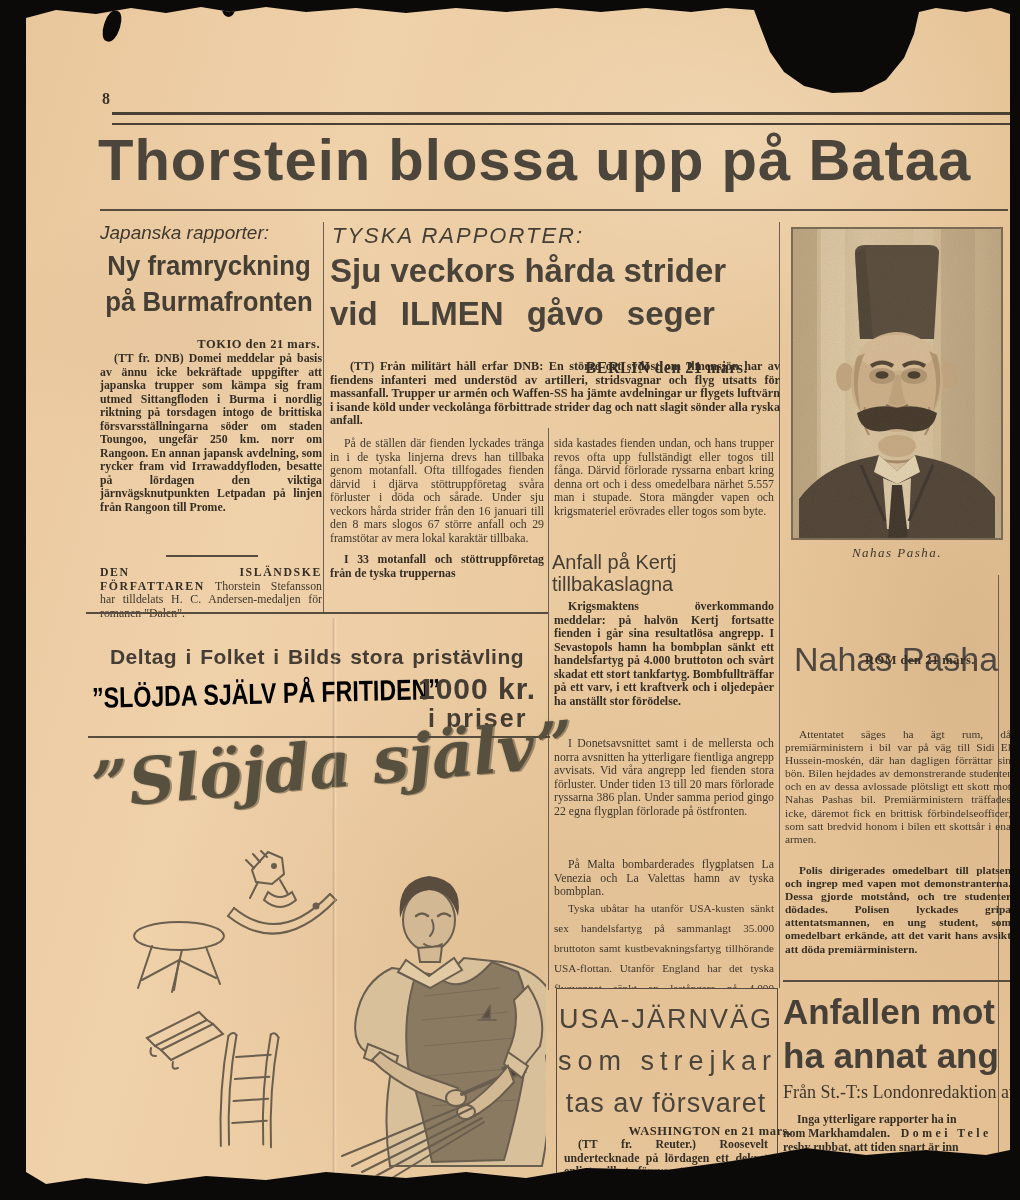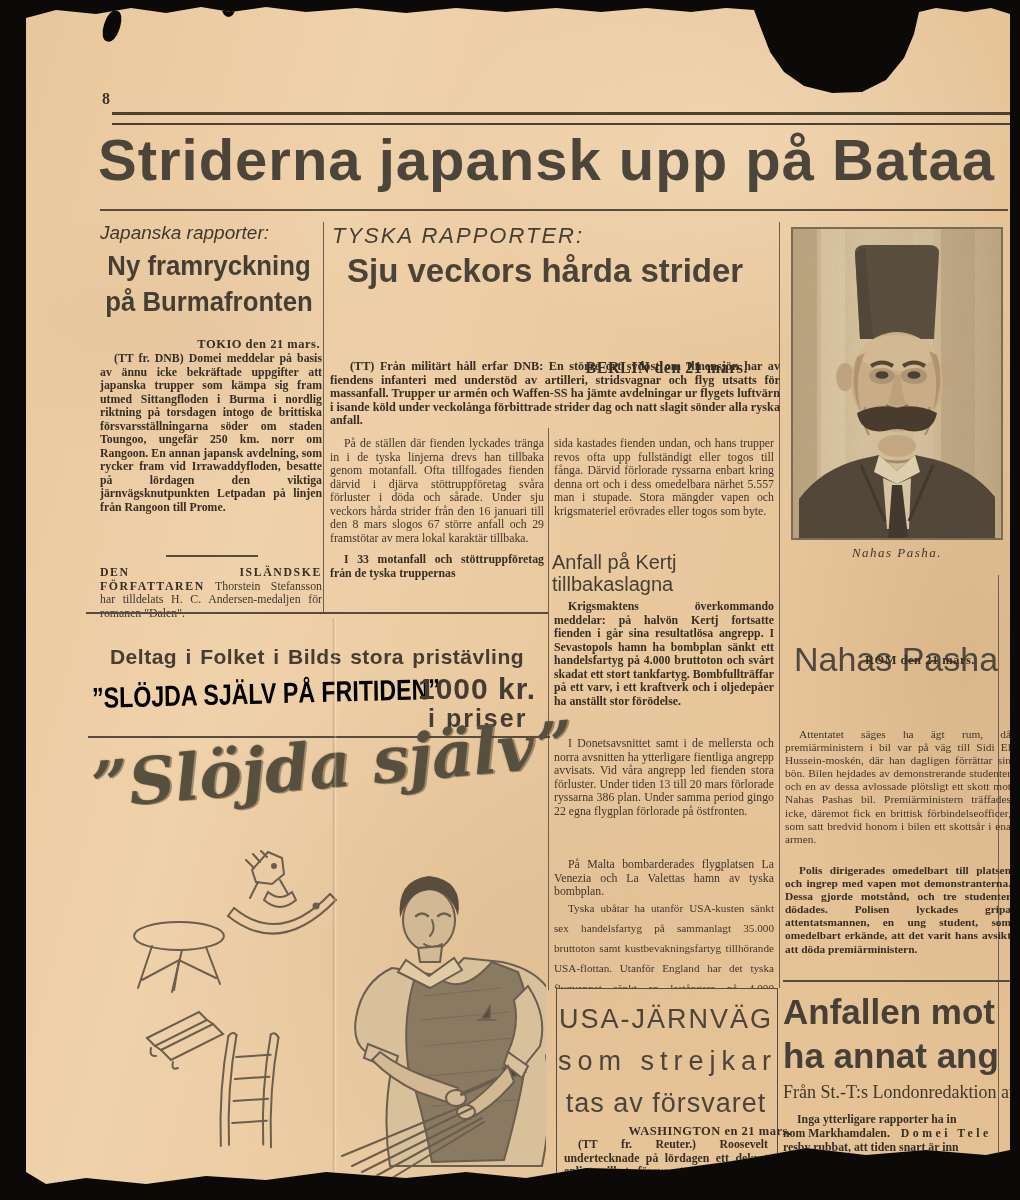--- a/index.html
+++ b/index.html
@@ -36,42 +36,43 @@
 
 <div id="paper">
 
   <div class="abs tear" style="left:78px;top:10px;width:16px;height:32px;border-radius:45%;transform:rotate(18deg);"></div>
   <div class="abs tear" style="left:196px;top:0px;width:13px;height:17px;border-radius:50%;"></div>
 
   <div class="abs serif b ink" style="left:76px;top:90px;font-size:16px;">8</div>
 
   <div class="abs" style="left:86px;top:112px;width:900px;height:8px;border-top:3px solid #4a4134;border-bottom:2px solid #4a4134;"></div>
 
-  <div class="abs sans b nw" style="left:72px;top:126px;font-size:58px;letter-spacing:1px;color:#4c453b;">Striderna japansk upp på Bataa</div>
+  <div class="abs sans b nw" style="left:72px;top:126px;font-size:58px;letter-spacing:1px;color:#4c453b;">Thorstein blossa upp på Bataa</div>
   <div class="abs hrule" style="left:74px;top:209px;width:908px;height:2px;"></div>
 
   <div class="abs vrule" style="left:297px;top:222px;height:390px;"></div>
   <div class="abs vrule" style="left:522px;top:428px;height:562px;"></div>
   <div class="abs vrule" style="left:753px;top:222px;height:766px;"></div>
   <div class="abs vrule" style="left:972px;top:575px;height:585px;"></div>
 
   <div class="abs sans it" style="left:74px;top:222px;font-size:19px;color:#3f382f;">Japanska rapporter:</div>
   <div class="abs sans b ctr" style="left:70px;top:250px;width:226px;font-size:28px;color:#453e34;transform:scaleX(0.92);transform-origin:center;">Ny framryckning</div>
   <div class="abs sans b ctr" style="left:70px;top:286px;width:226px;font-size:28px;color:#453e34;transform:scaleX(0.92);transform-origin:center;">på Burmafronten</div>
   <div class="abs serif b rt" style="left:74px;top:337px;width:220px;font-size:12.5px;letter-spacing:0.5px;color:#352e25;">TOKIO den 21 mars.</div>
   <div class="abs body-txt body-b just ind" style="left:74px;top:352px;width:222px;max-height:196px;overflow:hidden;">(TT fr. DNB) Domei meddelar på basis av ännu icke bekräftade uppgifter att japanska trupper som kämpa sig fram utmed Sittangfloden i Burma i nordlig riktning på torsdagen intogo de brittiska försvarsställningarna söder om staden Toungoo, ungefär 250 km. norr om Rangoon. En annan japansk avdelning, som rycker fram vid Irrawaddyfloden, besatte på lördagen den viktiga järnvägsknutpunkten Letpadan på linjen från Rangoon till Prome.</div>
   <div class="abs hrule" style="left:140px;top:555px;width:92px;height:1.5px;"></div>
   <div class="abs body-txt just" style="left:74px;top:566px;width:222px;">
     <span class="b" style="letter-spacing:1.6px;color:#352e25;">DEN ISLÄNDSKE FÖRFATTAREN</span>
     <span>Thorstein Stefansson har tilldelats H. C. Andersen-medaljen för romanen "Dalen".</span>
   </div>
   <div class="abs hrule" style="left:60px;top:612px;width:462px;height:1.5px;"></div>
 
   <div class="abs sans it" style="left:306px;top:223px;font-size:22px;letter-spacing:2px;color:#453e34;">TYSKA RAPPORTER:</div>
-  <div class="abs sans b nw" style="left:304px;top:252px;font-size:33px;color:#4a4339;margin-left:17px;">Sju veckors hårda strider</div>
+  <div class="abs sans b nw" style="left:304px;top:252px;font-size:33px;color:#4a4339;">Sju veckors hårda strider</div>
+  <div class="abs sans b nw" style="left:304px;top:295px;font-size:33px;word-spacing:14px;color:#4a4339;">vid ILMEN gåvo seger</div>
   <div class="abs serif b rt" style="left:304px;top:359px;width:418px;font-size:16px;letter-spacing:0.5px;color:#352e25;">BERLIN den 21 mars.</div>
   <div class="abs body-txt body-b just" style="left:304px;top:360px;width:450px;font-size:12.2px;line-height:13.6px;text-indent:20px;max-height:70px;overflow:hidden;">(TT) Från militärt håll erfar DNB: En större ort sydöst om Ilmensjön har av fiendens infanteri med understöd av artilleri, stridsvagnar och flyg utsatts för massanfall. Trupper ur armén och Waffen-SS ha jämte avdelningar ur flygets luftvärn i isande köld under veckolånga förbittrade strider dag och natt slagit sönder alla ryska anfall.</div>
 
   <div class="abs body-txt just ind" style="left:304px;top:437px;width:214px;max-height:112px;overflow:hidden;">På de ställen där fienden lyckades tränga in i de tyska linjerna drevs han tillbaka genom motanfall. Ofta tillfogades fienden därvid i djärva stöttruppföretag svåra förluster i döda och sårade. Under sju veckors hårda strider från den 16 januari till den 8 mars slogos 67 större anfall och 29 framstötar av mera lokal karaktär tillbaka.</div>
   <div class="abs body-txt body-b just ind" style="left:304px;top:553px;width:214px;max-height:30px;overflow:hidden;">I 33 motanfall och stöttruppföretag från de tyska truppernas</div>
 
   <div class="abs body-txt just" style="left:528px;top:437px;width:220px;max-height:110px;overflow:hidden;">sida kastades fienden undan, och hans trupper revos ofta upp fullständigt eller togos till fånga. Därvid förlorade ryssarna enbart kring denna ort och i dess omedelbara närhet 5.557 man i stupade. Stora mängder vapen och krigsmateriel erövrades eller togos som byte.</div>
   <div class="abs sans" style="left:526px;top:551px;font-size:20px;color:#453e34;">Anfall på Kertj</div>
   <div class="abs sans" style="left:526px;top:573px;font-size:20px;color:#453e34;">tillbakaslagna</div>
   <div class="abs body-txt body-b just ind" style="left:528px;top:600px;width:220px;max-height:134px;overflow:hidden;">Krigsmaktens överkommando meddelar: på halvön Kertj fortsatte fienden i går sina resultatlösa angrepp. I Sevastopols hamn ha bombplan sänkt ett handelsfartyg på 4.000 bruttoton och svårt skadat ett stort tankfartyg. Bombfullträffar på ett varv, i ett kraftverk och i oljedepåer ha anställt stor förödelse.</div>

